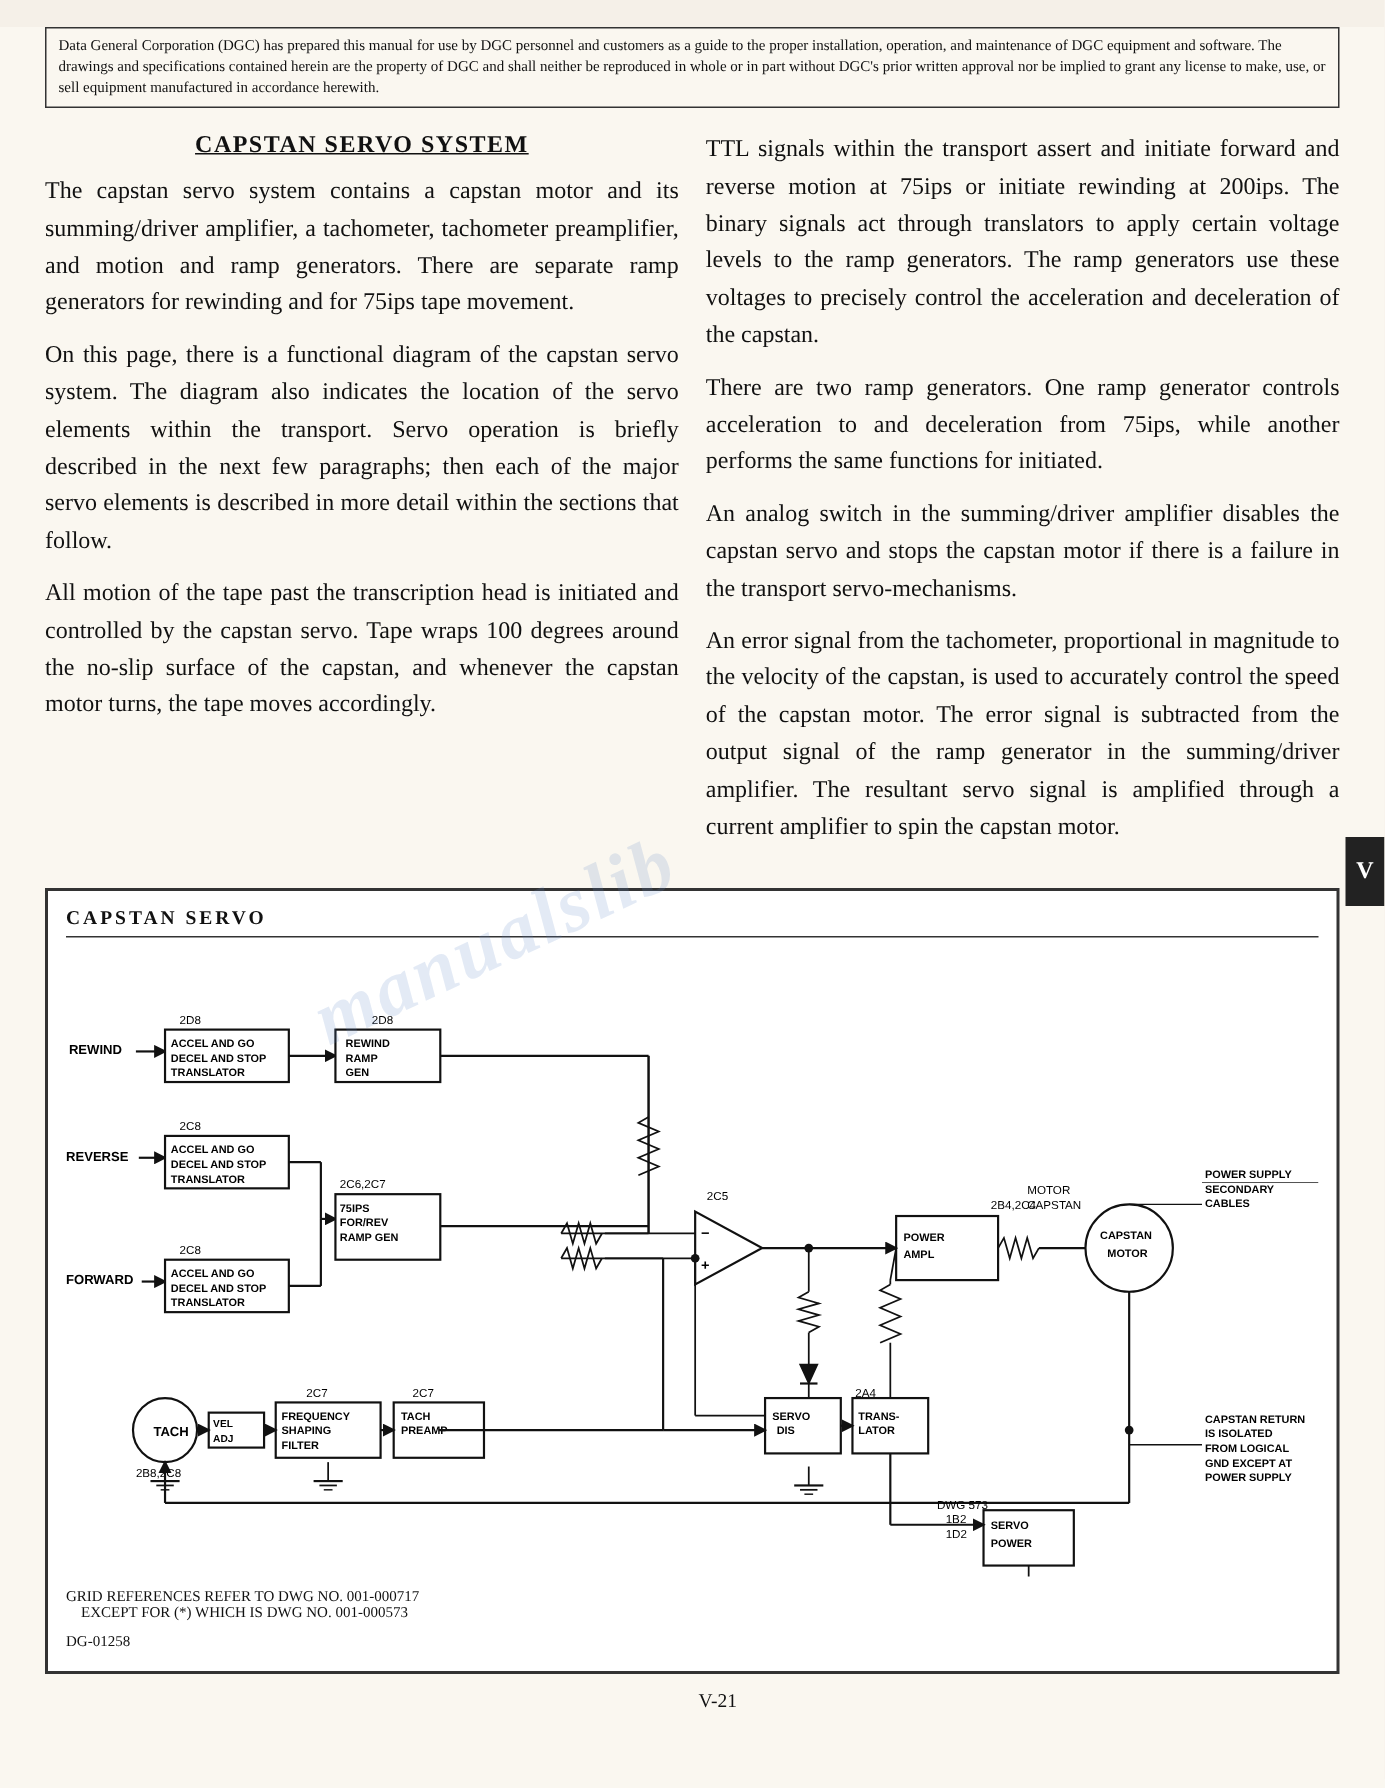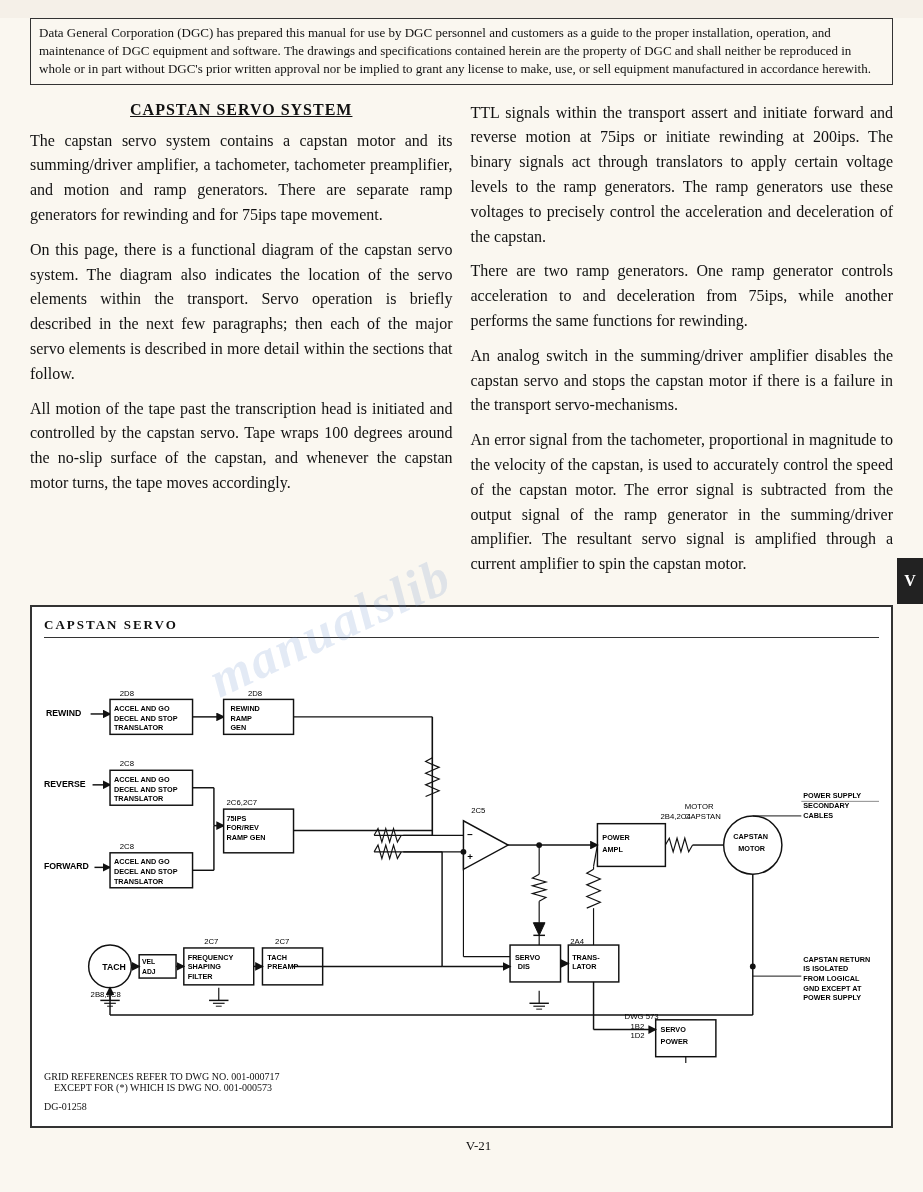--- a/index.html
+++ b/index.html
@@ -17,21 +17,21 @@
       min-height: 1192px;
       background: #faf7f0;
       padding: 0;
       position: relative;
     }
     
     .header-notice {
       border: 1px solid #333;
       margin: 18px 30px 0 30px;
       padding: 5px 8px;
-      font-size: 13px;
+      font-size: 10px;
       line-height: 1.4;
       color: #111;
     }
     
     .two-col {
       display: flex;
       gap: 18px;
       margin: 16px 30px 0 30px;
     }
     .col-left {
@@ -132,21 +132,21 @@
 
   <div class="two-col">
     <div class="col-left">
       <div class="section-title">CAPSTAN SERVO SYSTEM</div>
       <p class="body-text">The capstan servo system contains a capstan motor and its summing/driver amplifier, a tachometer, tachometer preamplifier, and motion and ramp generators. There are separate ramp generators for rewinding and for 75ips tape movement.</p>
       <p class="body-text">On this page, there is a functional diagram of the capstan servo system. The diagram also indicates the location of the servo elements within the transport. Servo operation is briefly described in the next few paragraphs; then each of the major servo elements is described in more detail within the sections that follow.</p>
       <p class="body-text">All motion of the tape past the transcription head is initiated and controlled by the capstan servo. Tape wraps 100 degrees around the no-slip surface of the capstan, and whenever the capstan motor turns, the tape moves accordingly.</p>
     </div>
     <div class="col-right">
       <p class="body-text">TTL signals within the transport assert and initiate forward and reverse motion at 75ips or initiate rewinding at 200ips. The binary signals act through translators to apply certain voltage levels to the ramp generators. The ramp generators use these voltages to precisely control the acceleration and deceleration of the capstan.</p>
-      <p class="body-text">There are two ramp generators. One ramp generator controls acceleration to and deceleration from 75ips, while another performs the same functions for rewinding.</p>
+      <p class="body-text">There are two ramp generators. One ramp generator controls acceleration to and deceleration from 75ips, while another performs the same functions for initiated.</p>
       <p class="body-text">An analog switch in the summing/driver amplifier disables the capstan servo and stops the capstan motor if there is a failure in the transport servo-mechanisms.</p>
       <p class="body-text">An error signal from the tachometer, proportional in magnitude to the velocity of the capstan, is used to accurately control the speed of the capstan motor. The error signal is subtracted from the output signal of the ramp generator in the summing/driver amplifier. The resultant servo signal is amplified through a current amplifier to spin the capstan motor.</p>
     </div>
   </div>
 
   <div class="side-tab">
     <span>V</span>
   </div>
 
   <div class="watermark">

